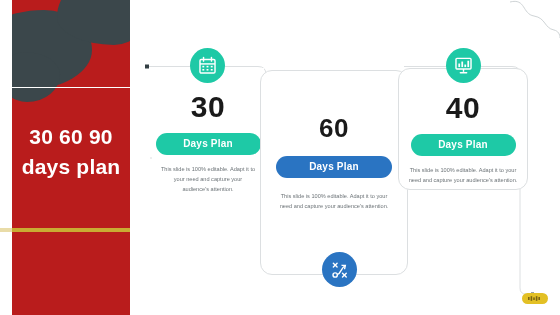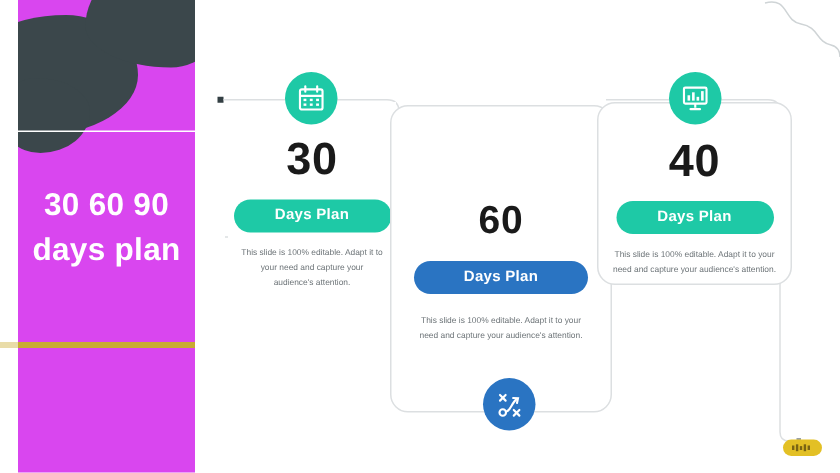--- a/index.html
+++ b/index.html
@@ -15,21 +15,21 @@
     position: relative;
   }
 
   
   .left-panel {
     position: absolute;
     left: 12px;
     top: 0;
     width: 118px;
     height: 315px;
-    background: #d946ef;
+    background: #b91c1c;
     overflow: hidden;
   }
   .blob {
     position: absolute;
     background: #3b474b;
     border-radius: 50%;
   }
   .blob-a {
     width: 120px; height: 80px;
     left: -40px; top: 10px;
@@ -130,21 +130,21 @@
     color: #1a1a1a;
     letter-spacing: 0.5px;
   }
   .card-30 .big-num,
   .card-90 .big-num {
     font-size: 30px;
     margin-top: 22px;
   }
   .card-60 .big-num {
     font-size: 26px;
-    margin-top: 60px;
+    margin-top: 42px;
   }
 
   .pill {
     display: block;
     margin: 9px auto 0 auto;
     border: none;
     border-radius: 13px;
     color: #ffffff;
     font-size: 10px;
     font-weight: bold;

